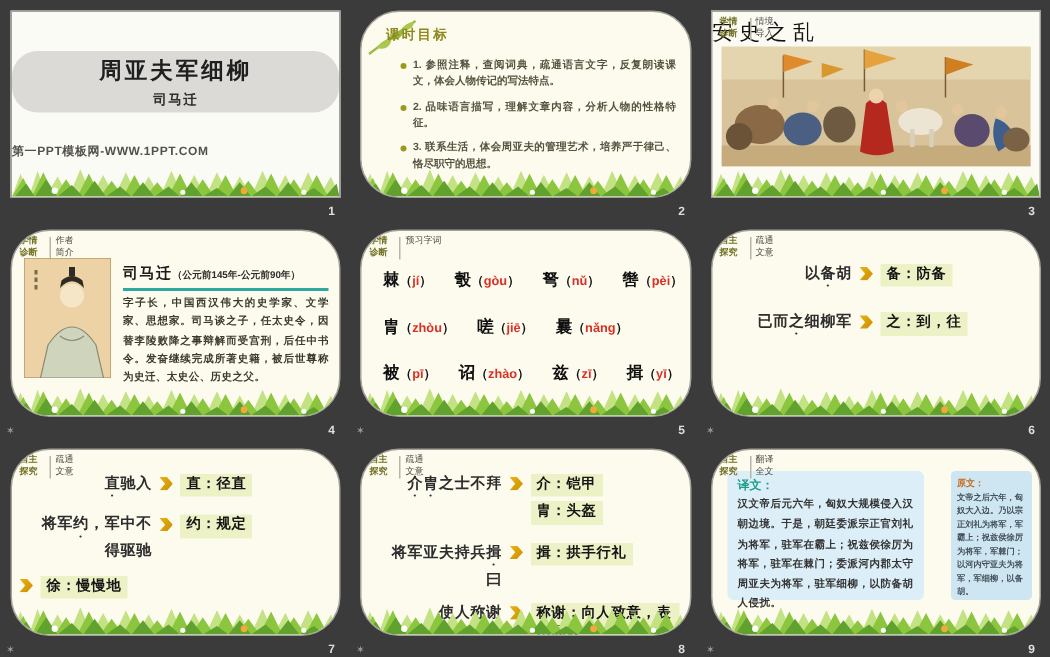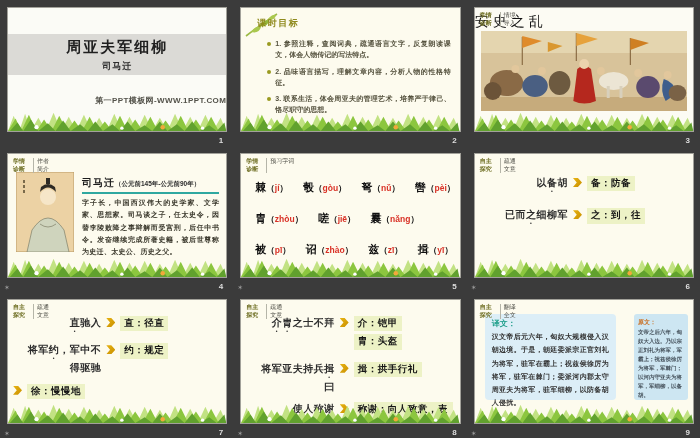--- a/index.html
+++ b/index.html
@@ -14,27 +14,27 @@
   .grass svg { width:100%; height:100%; display:block; }
 
   
   .tabs { position:absolute; top:4px; left:5px; display:flex; align-items:flex-start; z-index:3; }
   .t1 { width:21px; font-size:6px; font-weight:bold; color:#6f6f24; line-height:1.25; border-right:1px solid #b5b5a8; padding-right:3px; }
   .t2 { width:20px; font-size:6px; color:#4c4c44; line-height:1.25; padding-left:3px; }
   .t2.one { width:auto; white-space:nowrap; }
 
   
   .s1 { background:#fbfbf6; }
-  .band { position:absolute; top:26px; left:0; right:0; height:41px; background:#dbdad6; text-align:center; }
+  .band { position:absolute; top:26px; left:0; right:0; height:41px; background:#dbdad6; text-align:center;border-radius:17px; }
   .t-title { font-size:15px; font-weight:bold; color:#1f1f1f; letter-spacing:2px; margin-top:4px; }
   .t-sub { font-size:9px; font-weight:bold; color:#2e2e2e; margin-top:3px; letter-spacing:1px; }
-  .t-wm { position:absolute; bottom:25px; width:100%; text-align:right; font-size:8px; font-weight:bold; color:#53524a; letter-spacing:0.4px; }
-
-  
-  .s2 { background:#fdfbee; }
+  .t-wm { position:absolute; bottom:25px; width:100%; text-align:left; font-size:8px; font-weight:bold; color:#53524a; letter-spacing:0.4px; }
+
+  
+  .s2 { background:#fdfbee;border-radius:26px; }
   .obj-head { position:absolute; top:9px; left:16px; color:#8f8a1d; font-weight:bold; font-size:9px; letter-spacing:1.5px; }
   .wheat { position:absolute; top:2px; left:2px; }
   .obj-list { position:absolute; top:31px; left:26px; right:9px; }
   .obj-item { display:flex; gap:4px; margin-bottom:6px; }
   .obj-dot { width:4px; height:4px; border-radius:50%; background:#9a9a20; margin-top:3px; flex:none; }
   .obj-txt { font-size:7px; font-weight:bold; color:#55523e; line-height:1.55; text-align:justify; }
 
   
   .s3 { background:#fcfbf3; }
   .s3-title { position:absolute; top:5px; left:0; right:0; font-family:"Liberation Serif","DejaVu Serif",serif; font-size:14px; color:#111; letter-spacing:4px; }

